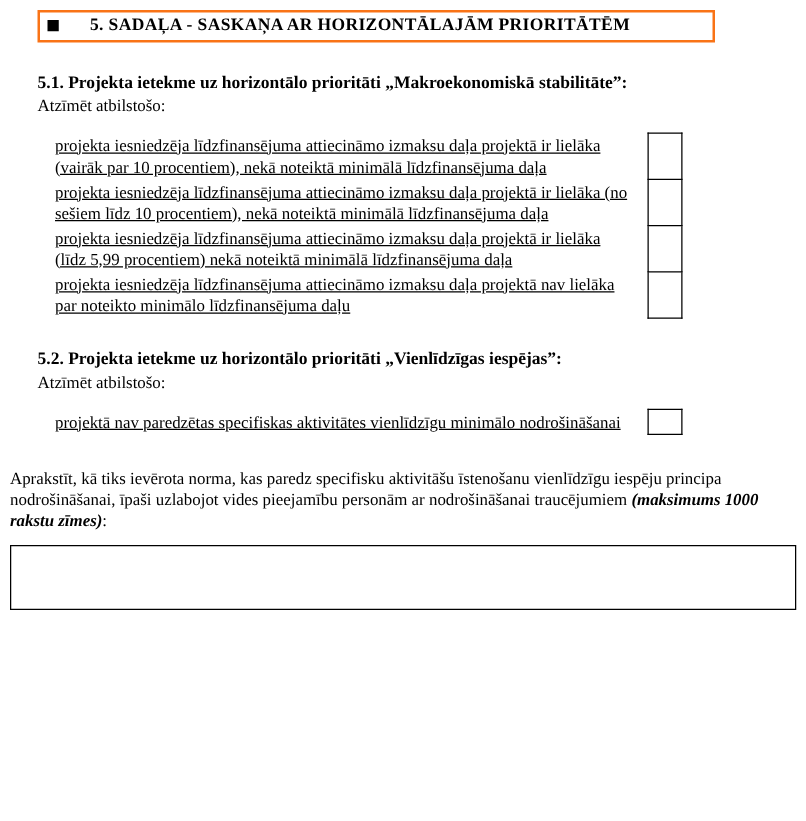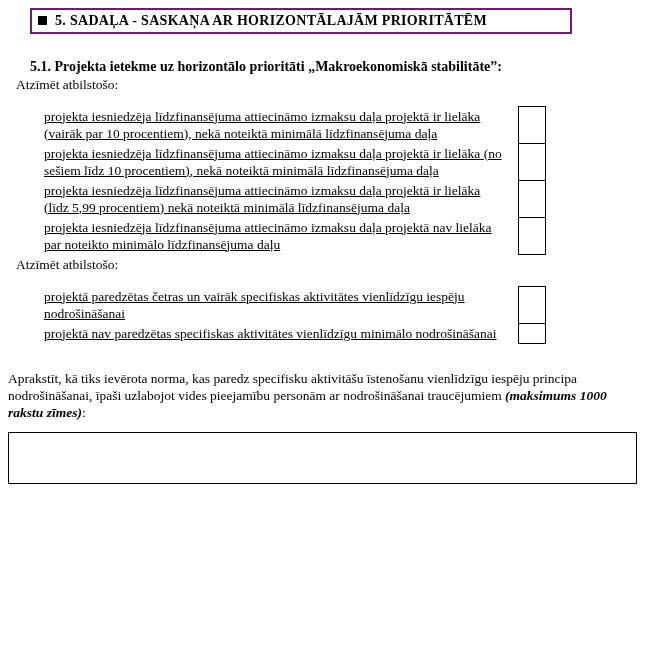--- a/index.html
+++ b/index.html
@@ -15,45 +15,45 @@
     font-family: "Liberation Serif", "DejaVu Serif", serif;
     font-size: 13.5px;
     line-height: 17px;
     color: #000000;
     background: #ffffff;
     overflow: hidden;
   }
   .title-bar {
     margin-left: 22px;
     margin-right: 65px;
-    border: 2px solid #701a75;
+    border: 2px solid #f97316;
     padding: 2px 6px 3px 6px;
     display: flex;
     align-items: center;
-    gap: 8px;
+    gap: 25px;
   }
   .sq {
     width: 9px;
     height: 9px;
     background: #000000;
     flex: 0 0 auto;
   }
   .title-text {
     font-weight: bold;
     font-size: 14px;
     letter-spacing: 0.3px;
     white-space: nowrap;
   }
   .subheading {
     margin: 24px 0 1px 22px;
     font-weight: bold;
     font-size: 14px;
   }
   .instruction {
-    margin: 1px 0 0 8px;
+    margin: 1px 0 0 22px;
   }
   table.opts {
     border-collapse: collapse;
     margin: 13px 12px 0 36px;
     text-decoration: underline;
   }
   table.opts td {
     vertical-align: top;
     padding: 0;
   }
@@ -111,28 +111,25 @@
       <td class="txt">projekta iesniedzēja līdzfinansējuma attiecināmo izmaksu daļa projektā ir lielāka (līdz 5,99 procentiem) nekā noteiktā minimālā līdzfinansējuma daļa</td>
       <td class="box"></td>
     </tr>
     <tr>
       <td class="txt">projekta iesniedzēja līdzfinansējuma attiecināmo izmaksu daļa projektā nav lielāka par noteikto minimālo līdzfinansējuma daļu</td>
       <td class="box"></td>
     </tr>
   </tbody>
     </table>
 
+  <div class="subheading">5.2. Projekta ietekme uz horizontālo prioritāti „Vienlīdzīgas iespējas”:</div>
   <div class="instruction">Atzīmēt atbilstošo:</div>
 
   <table class="opts">
     <tbody>
-        <tr>
-      <td class="txt">projektā paredzētas četras un vairāk specifiskas aktivitātes vienlīdzīgu iespēju nodrošināšanai</td>
-      <td class="box"></td>
-    </tr>
     <tr>
       <td class="txt">projektā nav paredzētas specifiskas aktivitātes vienlīdzīgu minimālo nodrošināšanai</td>
       <td class="box"></td>
     </tr>
   </tbody>
     </table>
 
   <div class="desc">
     <span>Aprakstīt, kā tiks ievērota norma, kas paredz specifisku aktivitāšu īstenošanu vienlīdzīgu iespēju principa nodrošināšanai, īpaši uzlabojot vides pieejamību personām ar nodrošināšanai traucējumiem </span><span class="note">(maksimums 1000 rakstu zīmes)</span><span>:</span>
   </div>

